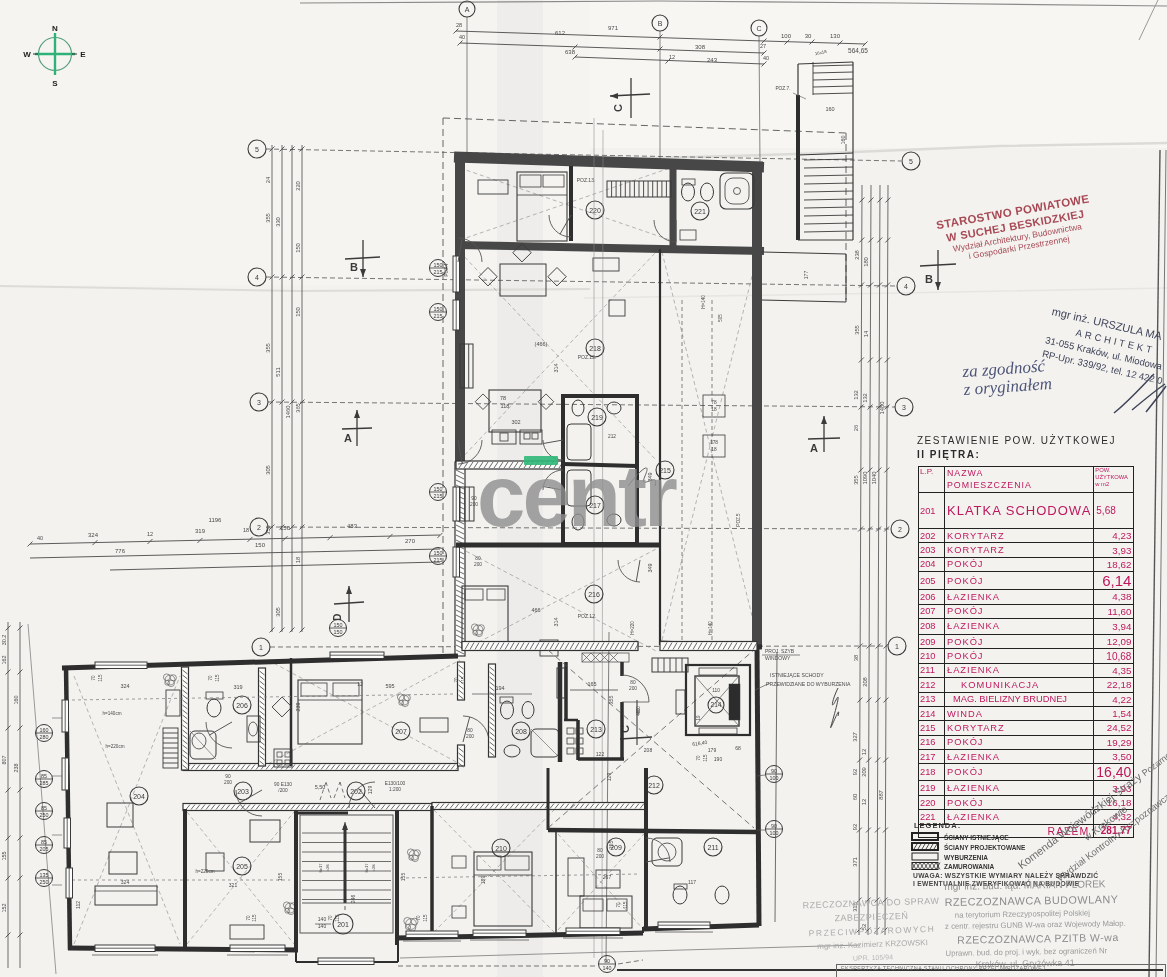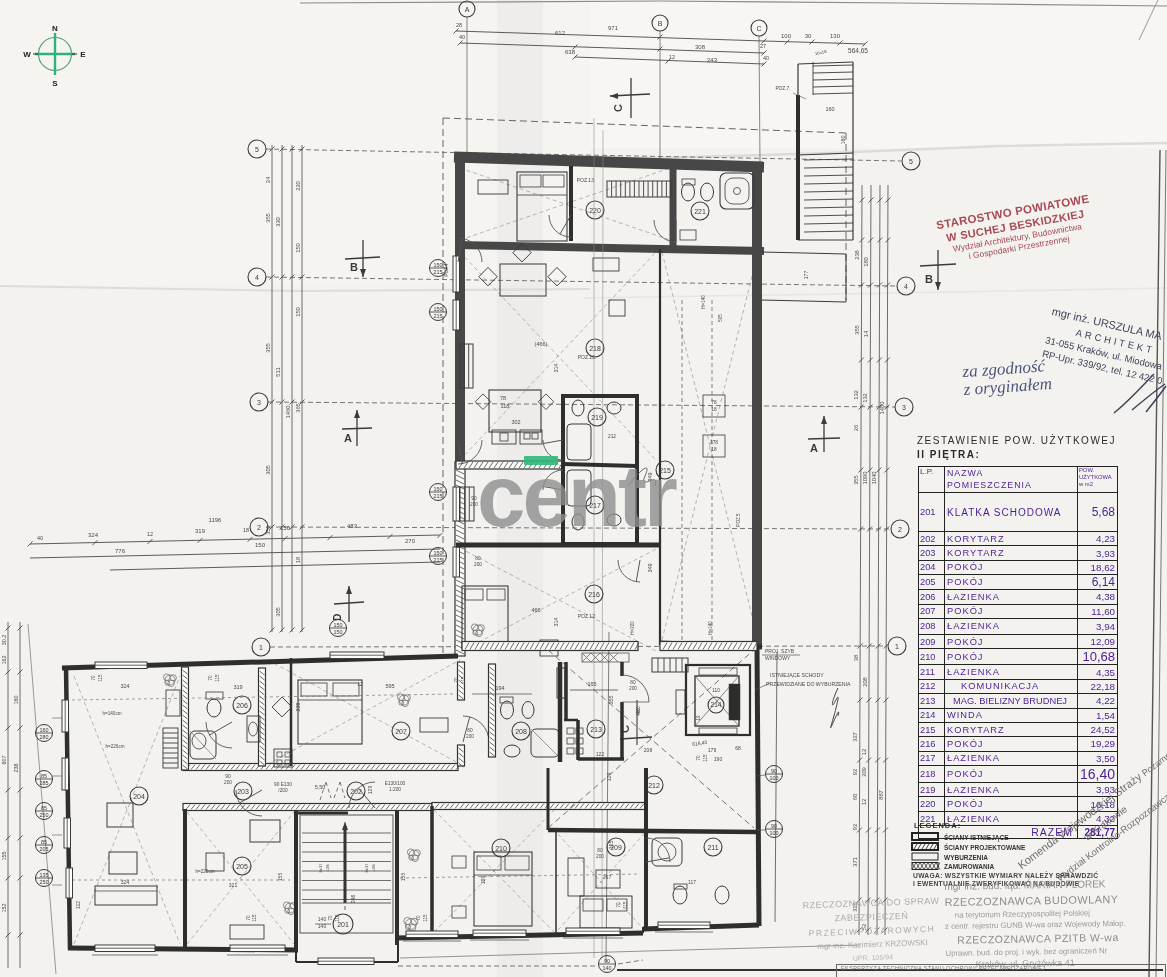--- a/index.html
+++ b/index.html
@@ -1613,51 +1613,51 @@
 <div class="abs" style="left:963px;top:360px;transform:rotate(-4deg);color:#4d5578;font-family:'Liberation Serif',serif;font-style:italic;font-size:17px;line-height:1.05">za zgodność<br>z oryginałem</div>
 
 <svg class="abs" style="left:1112px;top:370px" width="55" height="45" viewBox="0 0 55 45">
       <path d="M2,43 C18,30 32,14 42,4 M20,40 C32,30 44,20 53,14 M34,42 C42,32 50,22 54,16" stroke="#3f4459" stroke-width="1.5" fill="none"></path>
     </svg>
 
 <div class="abs" style="left:917px;top:435px;font-size:10px;color:#2a2a2a;letter-spacing:1.5px;font-weight:normal">ZESTAWIENIE POW. UŻYTKOWEJ</div>
 <div class="abs" style="left:917px;top:449px;font-size:10px;color:#2a2a2a;letter-spacing:1.5px;font-weight:bold">II PIĘTRA:</div>
 
 <div class="abs" style="left:918px;top:466px">
-      <table style="border-collapse:collapse;font-family:'Liberation Sans',sans-serif;color:#4c1d95">
+      <table style="border-collapse:collapse;font-family:'Liberation Sans',sans-serif;color:#be185d">
         <tbody>
           <tr>
             <td style="border:1.3px solid #222;width:23px;height:25px;font-size:8px;padding:0 1px;vertical-align:top">L.P.</td>
             <td style="border:1.3px solid #222;width:128px;font-size:8.8px;letter-spacing:1px;padding:0 2px;vertical-align:top;line-height:1.4">NAZWA<br>POMIESZCZENIA</td>
             <td style="border:1.3px solid #222;width:31px;font-size:5.8px;padding:0 1px;vertical-align:top;line-height:1.2">POW.<br>UŻYTKOWA<br>w m2</td>
           </tr>
           <tr>
             <td style="border:1.2px solid #222;font-size:9.3px;height:13.4px;padding:0 1px">201</td>
-            <td style="border:1.2px solid #222;font-size:10px;padding:5px 2px;letter-spacing:1px;white-space:nowrap">KLATKA SCHODOWA</td>
-            <td style="border:1.2px solid #222;font-size:12px;text-align:right;padding:12px 2px">5,68</td>
+            <td style="border:1.2px solid #222;font-size:13px;padding:5px 2px;letter-spacing:1px;white-space:nowrap">KLATKA SCHODOWA</td>
+            <td style="border:1.2px solid #222;font-size:10px;padding:12px 2px">5,68</td>
           </tr>
           <tr>
             <td style="border:1.2px solid #222;font-size:9.3px;height:13.4px;padding:0 1px">202</td>
             <td style="border:1.2px solid #222;font-size:9.3px;padding:0 2px;letter-spacing:1px;white-space:nowrap">KORYTARZ</td>
             <td style="border:1.2px solid #222;font-size:9.8px;text-align:right;padding:0 2px">4,23</td>
           </tr>
           <tr>
             <td style="border:1.2px solid #222;font-size:9.3px;height:13.4px;padding:0 1px">203</td>
             <td style="border:1.2px solid #222;font-size:9.3px;padding:0 2px;letter-spacing:1px;white-space:nowrap">KORYTARZ</td>
             <td style="border:1.2px solid #222;font-size:9.8px;text-align:right;padding:0 2px">3,93</td>
           </tr>
           <tr>
             <td style="border:1.2px solid #222;font-size:9.3px;height:13.4px;padding:0 1px">204</td>
             <td style="border:1.2px solid #222;font-size:9.3px;padding:0 2px;letter-spacing:1px;white-space:nowrap">POKÓJ</td>
             <td style="border:1.2px solid #222;font-size:9.8px;text-align:right;padding:0 2px">18,62</td>
           </tr>
           <tr>
             <td style="border:1.2px solid #222;font-size:9.3px;height:13.4px;padding:0 1px">205</td>
             <td style="border:1.2px solid #222;font-size:9.3px;padding:0 2px;letter-spacing:1px;white-space:nowrap">POKÓJ</td>
-            <td style="border:1.2px solid #222;font-size:12px;text-align:right;padding:0 2px">6,14</td>
+            <td style="border:1.2px solid #222;font-size:15px;text-align:right;padding:0 2px">6,14</td>
           </tr>
           <tr>
             <td style="border:1.2px solid #222;font-size:9.3px;height:13.4px;padding:0 1px">206</td>
             <td style="border:1.2px solid #222;font-size:9.3px;padding:0 2px;letter-spacing:1px;white-space:nowrap">ŁAZIENKA</td>
             <td style="border:1.2px solid #222;font-size:9.8px;text-align:right;padding:0 2px">4,38</td>
           </tr>
           <tr>
             <td style="border:1.2px solid #222;font-size:9.3px;height:13.4px;padding:0 1px">207</td>
             <td style="border:1.2px solid #222;font-size:9.3px;padding:0 2px;letter-spacing:1px;white-space:nowrap">POKÓJ</td>
             <td style="border:1.2px solid #222;font-size:9.8px;text-align:right;padding:0 2px">11,60</td>
@@ -1668,21 +1668,21 @@
             <td style="border:1.2px solid #222;font-size:9.8px;text-align:right;padding:2px 2px">3,94</td>
           </tr>
           <tr>
             <td style="border:1.2px solid #222;font-size:9.3px;height:13.4px;padding:0 1px">209</td>
             <td style="border:1.2px solid #222;font-size:9.3px;padding:0 2px;letter-spacing:1px;white-space:nowrap">POKÓJ</td>
             <td style="border:1.2px solid #222;font-size:9.8px;text-align:right;padding:0 2px">12,09</td>
           </tr>
           <tr>
             <td style="border:1.2px solid #222;font-size:9.3px;height:13.4px;padding:0 1px">210</td>
             <td style="border:1.2px solid #222;font-size:9.3px;padding:0 2px;letter-spacing:1px;white-space:nowrap">POKÓJ</td>
-            <td style="border:1.2px solid #222;font-size:13px;text-align:right;padding:0 2px">10,68</td>
+            <td style="border:1.2px solid #222;font-size:10px;text-align:right;padding:0 2px">10,68</td>
           </tr>
           <tr>
             <td style="border:1.2px solid #222;font-size:9.3px;height:13.4px;padding:0 1px">211</td>
             <td style="border:1.2px solid #222;font-size:9.3px;padding:0 2px;letter-spacing:1px;white-space:nowrap">ŁAZIENKA</td>
             <td style="border:1.2px solid #222;font-size:9.8px;text-align:right;padding:0 2px">4,35</td>
           </tr>
           <tr>
             <td style="border:1.2px solid #222;font-size:9.3px;height:13.4px;padding:0 1px">212</td>
             <td style="border:1.2px solid #222;font-size:9.3px;padding:0 16px;letter-spacing:1px;white-space:nowrap">KOMUNIKACJA</td>
             <td style="border:1.2px solid #222;font-size:9.8px;text-align:right;padding:0 2px">22,18</td>

